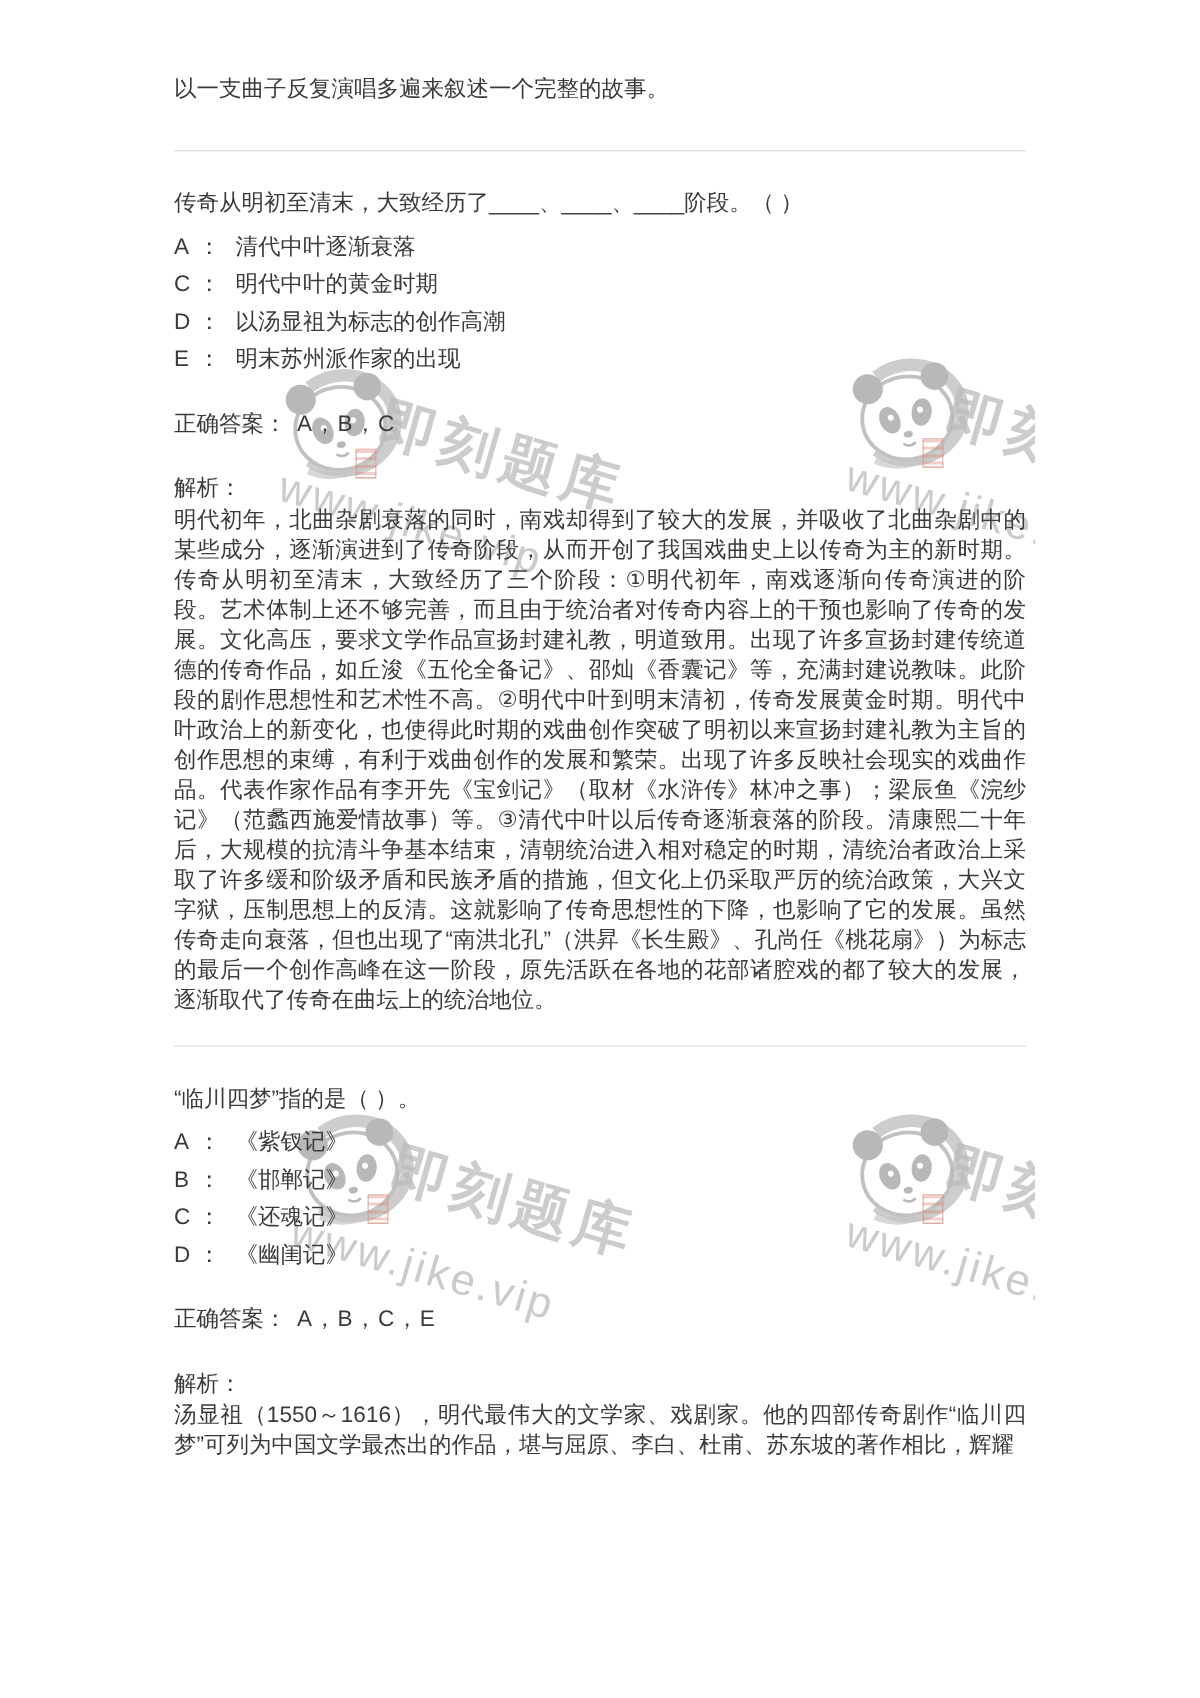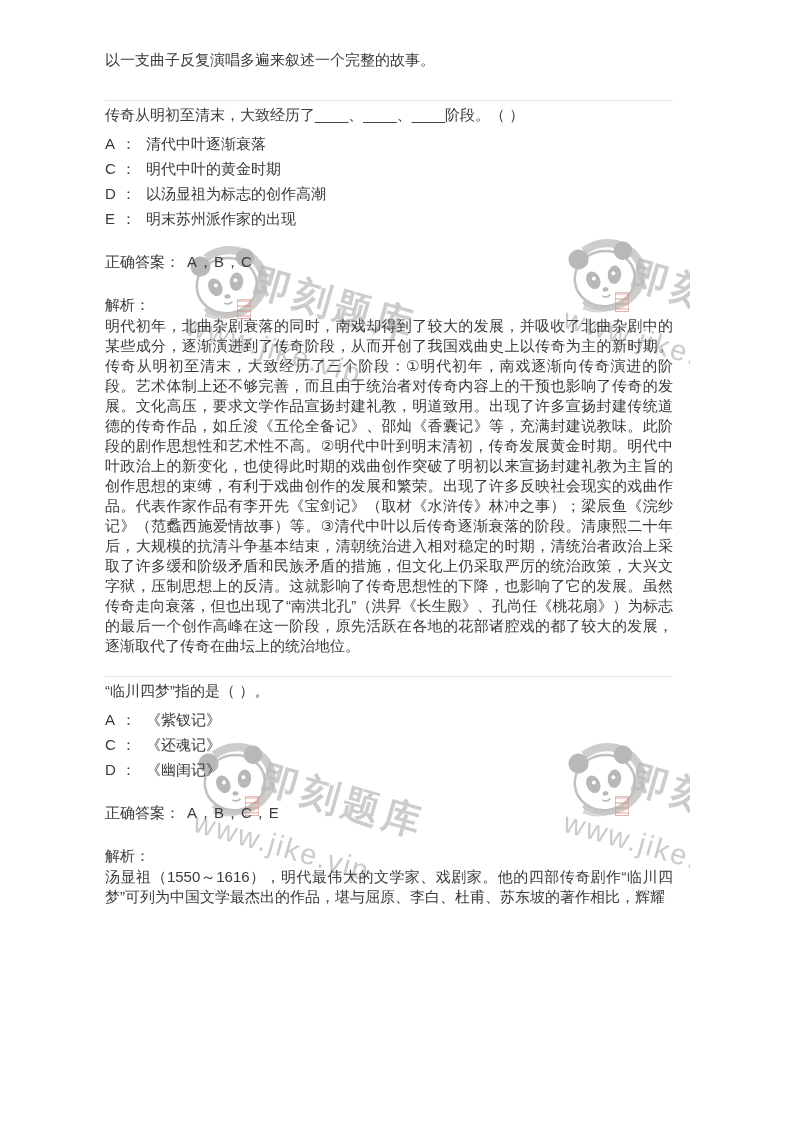--- a/index.html
+++ b/index.html
@@ -30,28 +30,28 @@
     position:absolute;left:52px;top:56px;width:12px;height:18px;
     border:1px solid rgba(205,120,108,.55);
     background:repeating-linear-gradient(to bottom,rgba(205,100,88,.38) 0 2px,rgba(255,255,255,0) 2px 5px);
   }
   .wm1{left:185px;top:243px;}
   .wm2{left:563px;top:236px;}
   .wm3{left:193px;top:740px;}
   .wm4{left:563px;top:740px;}
   
   .content{
-    position:absolute;left:105px;top:0;width:568px;z-index:1;
+    position:absolute;left:116px;top:0;width:568px;z-index:1;
     font-size:15px;line-height:21px;
   }
   .prev-text{margin:0;padding-top:49px;}
   .divider{border:none;border-top:1px solid #e3e3e3;margin:30px 0 0 0;height:0;}
   .q-header{margin-top:33px;font-weight:bold;line-height:22px;}
   .q-header .sep{margin:0 7px;font-weight:normal;}
-  .q-stem{margin-top:3px;line-height:22px;}
+  .q-stem{margin-top:24px;line-height:22px;}
   .options{list-style:none;margin:7px 0 0 0;padding:0;}
   .options li{line-height:21px;margin-bottom:4px;}
   .opt-key{display:inline-block;min-width:13px;}
   .opt-colon{margin:0 10px 0 3px;}
   .answer-row{margin-top:22px;}
   .answer-value{margin-left:7px;letter-spacing:1px;}
   .analysis-label{margin-top:22px;font-weight:normal;}
   .analysis{margin:1px 0 0 0;line-height:20px;text-align:justify;word-break:break-all;overflow-wrap:anywhere;}
 </style>
 </head>
@@ -152,20 +152,21 @@
     <div class="analysis-label">解析：</div>
     <p class="analysis">明代初年，北曲杂剧衰落的同时，南戏却得到了较大的发展，并吸收了北曲杂剧中的某些成分，逐渐演进到了传奇阶段，从而开创了我国戏曲史上以传奇为主的新时期。传奇从明初至清末，大致经历了三个阶段：①明代初年，南戏逐渐向传奇演进的阶段。艺术体制上还不够完善，而且由于统治者对传奇内容上的干预也影响了传奇的发展。文化高压，要求文学作品宣扬封建礼教，明道致用。出现了许多宣扬封建传统道德的传奇作品，如丘浚《五伦全备记》、邵灿《香囊记》等，充满封建说教味。此阶段的剧作思想性和艺术性不高。②明代中叶到明末清初，传奇发展黄金时期。明代中叶政治上的新变化，也使得此时期的戏曲创作突破了明初以来宣扬封建礼教为主旨的创作思想的束缚，有利于戏曲创作的发展和繁荣。出现了许多反映社会现实的戏曲作品。代表作家作品有李开先《宝剑记》（取材《水浒传》林冲之事）；梁辰鱼《浣纱记》（范蠡西施爱情故事）等。③清代中叶以后传奇逐渐衰落的阶段。清康熙二十年后，大规模的抗清斗争基本结束，清朝统治进入相对稳定的时期，清统治者政治上采取了许多缓和阶级矛盾和民族矛盾的措施，但文化上仍采取严厉的统治政策，大兴文字狱，压制思想上的反清。这就影响了传奇思想性的下降，也影响了它的发展。虽然传奇走向衰落，但也出现了“南洪北孔”（洪昇《长生殿》、孔尚任《桃花扇》）为标志的最后一个创作高峰在这一阶段，原先活跃在各地的花部诸腔戏的都了较大的发展，逐渐取代了传奇在曲坛上的统治地位。</p>
   </div>
 
   <hr class="divider" style="margin-top:20px;">
 
   <div>
     <div class="q-stem">“临川四梦”指的是（      ）。</div>
     <ul class="options">
       <li><span class="opt-key">A</span><span class="opt-colon">：</span><span>《紫钗记》</span></li>
+      <li><span class="opt-key">B</span><span class="opt-colon">：</span><span>《邯郸记》</span></li>
       <li><span class="opt-key">C</span><span class="opt-colon">：</span><span>《还魂记》</span></li>
       <li><span class="opt-key">D</span><span class="opt-colon">：</span><span>《幽闺记》</span></li>
     </ul>
     <div class="answer-row">
       <span>正确答案：</span><span class="answer-value">A，B，C，E</span>
     </div>
     <div class="analysis-label">解析：</div>
     <p class="analysis">汤显祖（1550～1616），明代最伟大的文学家、戏剧家。他的四部传奇剧作“临川四梦”可列为中国文学最杰出的作品，堪与屈原、李白、杜甫、苏东坡的著作相比，辉耀</p>
   </div>
 

